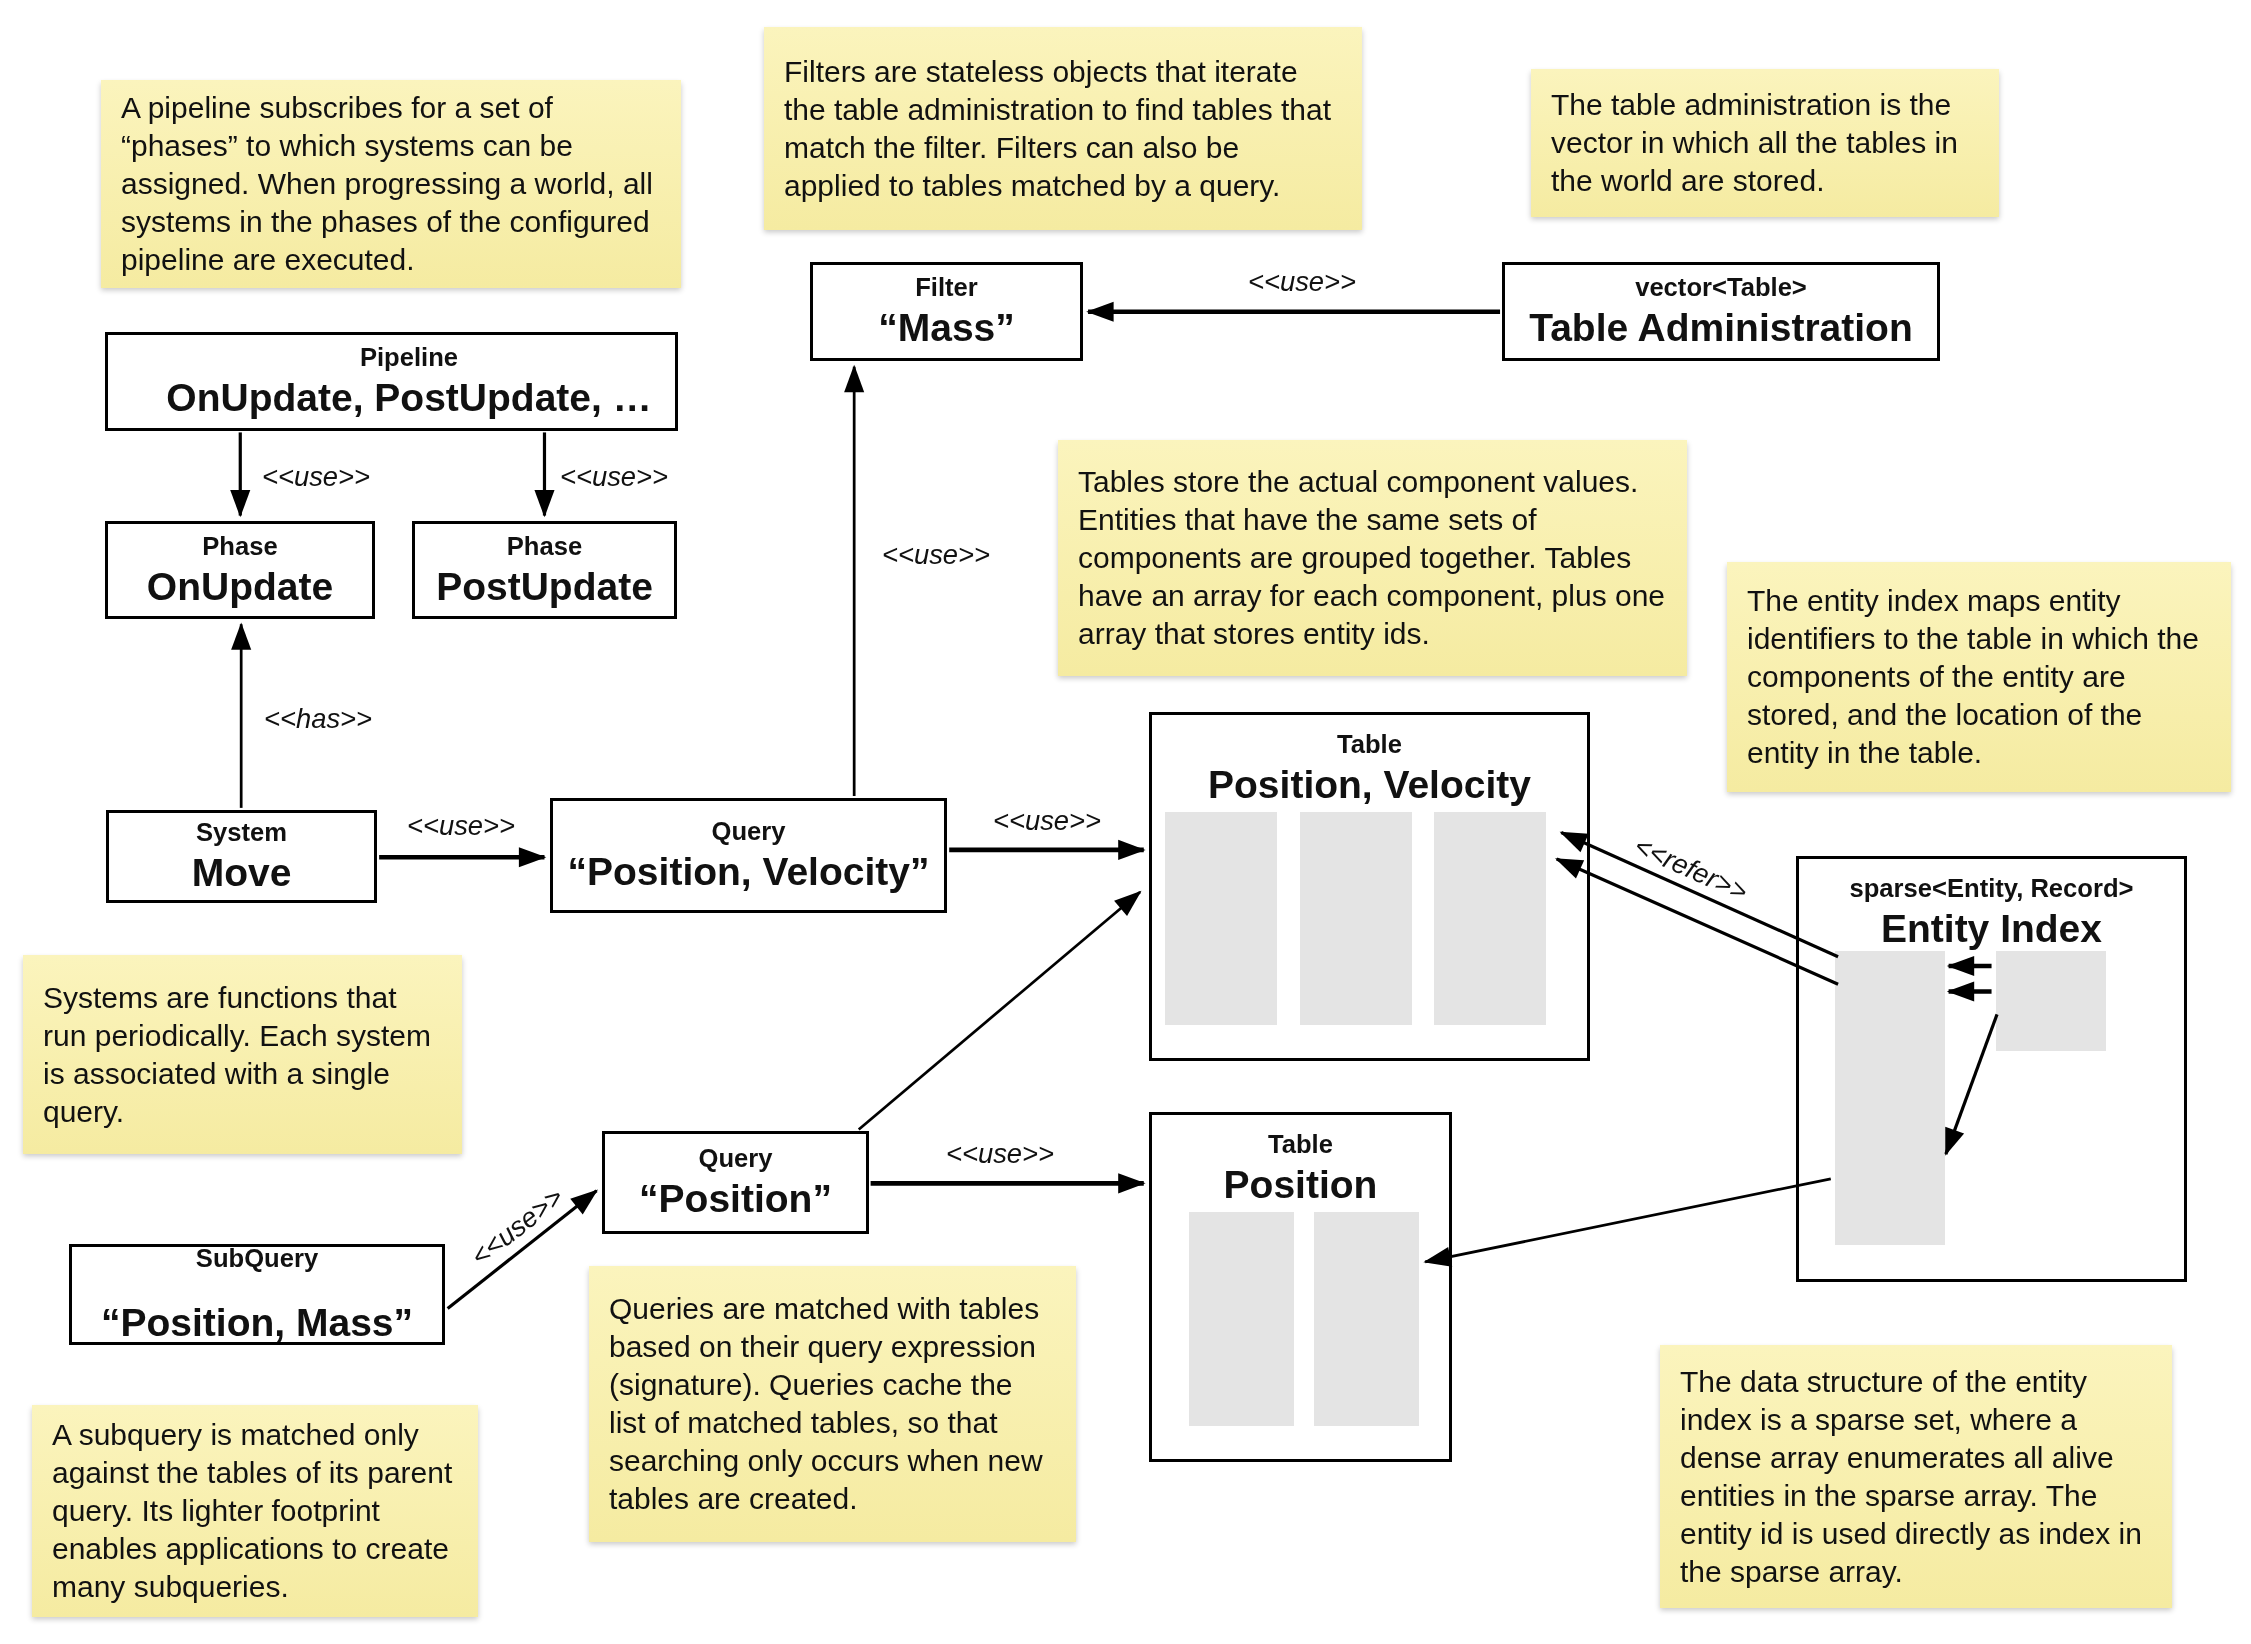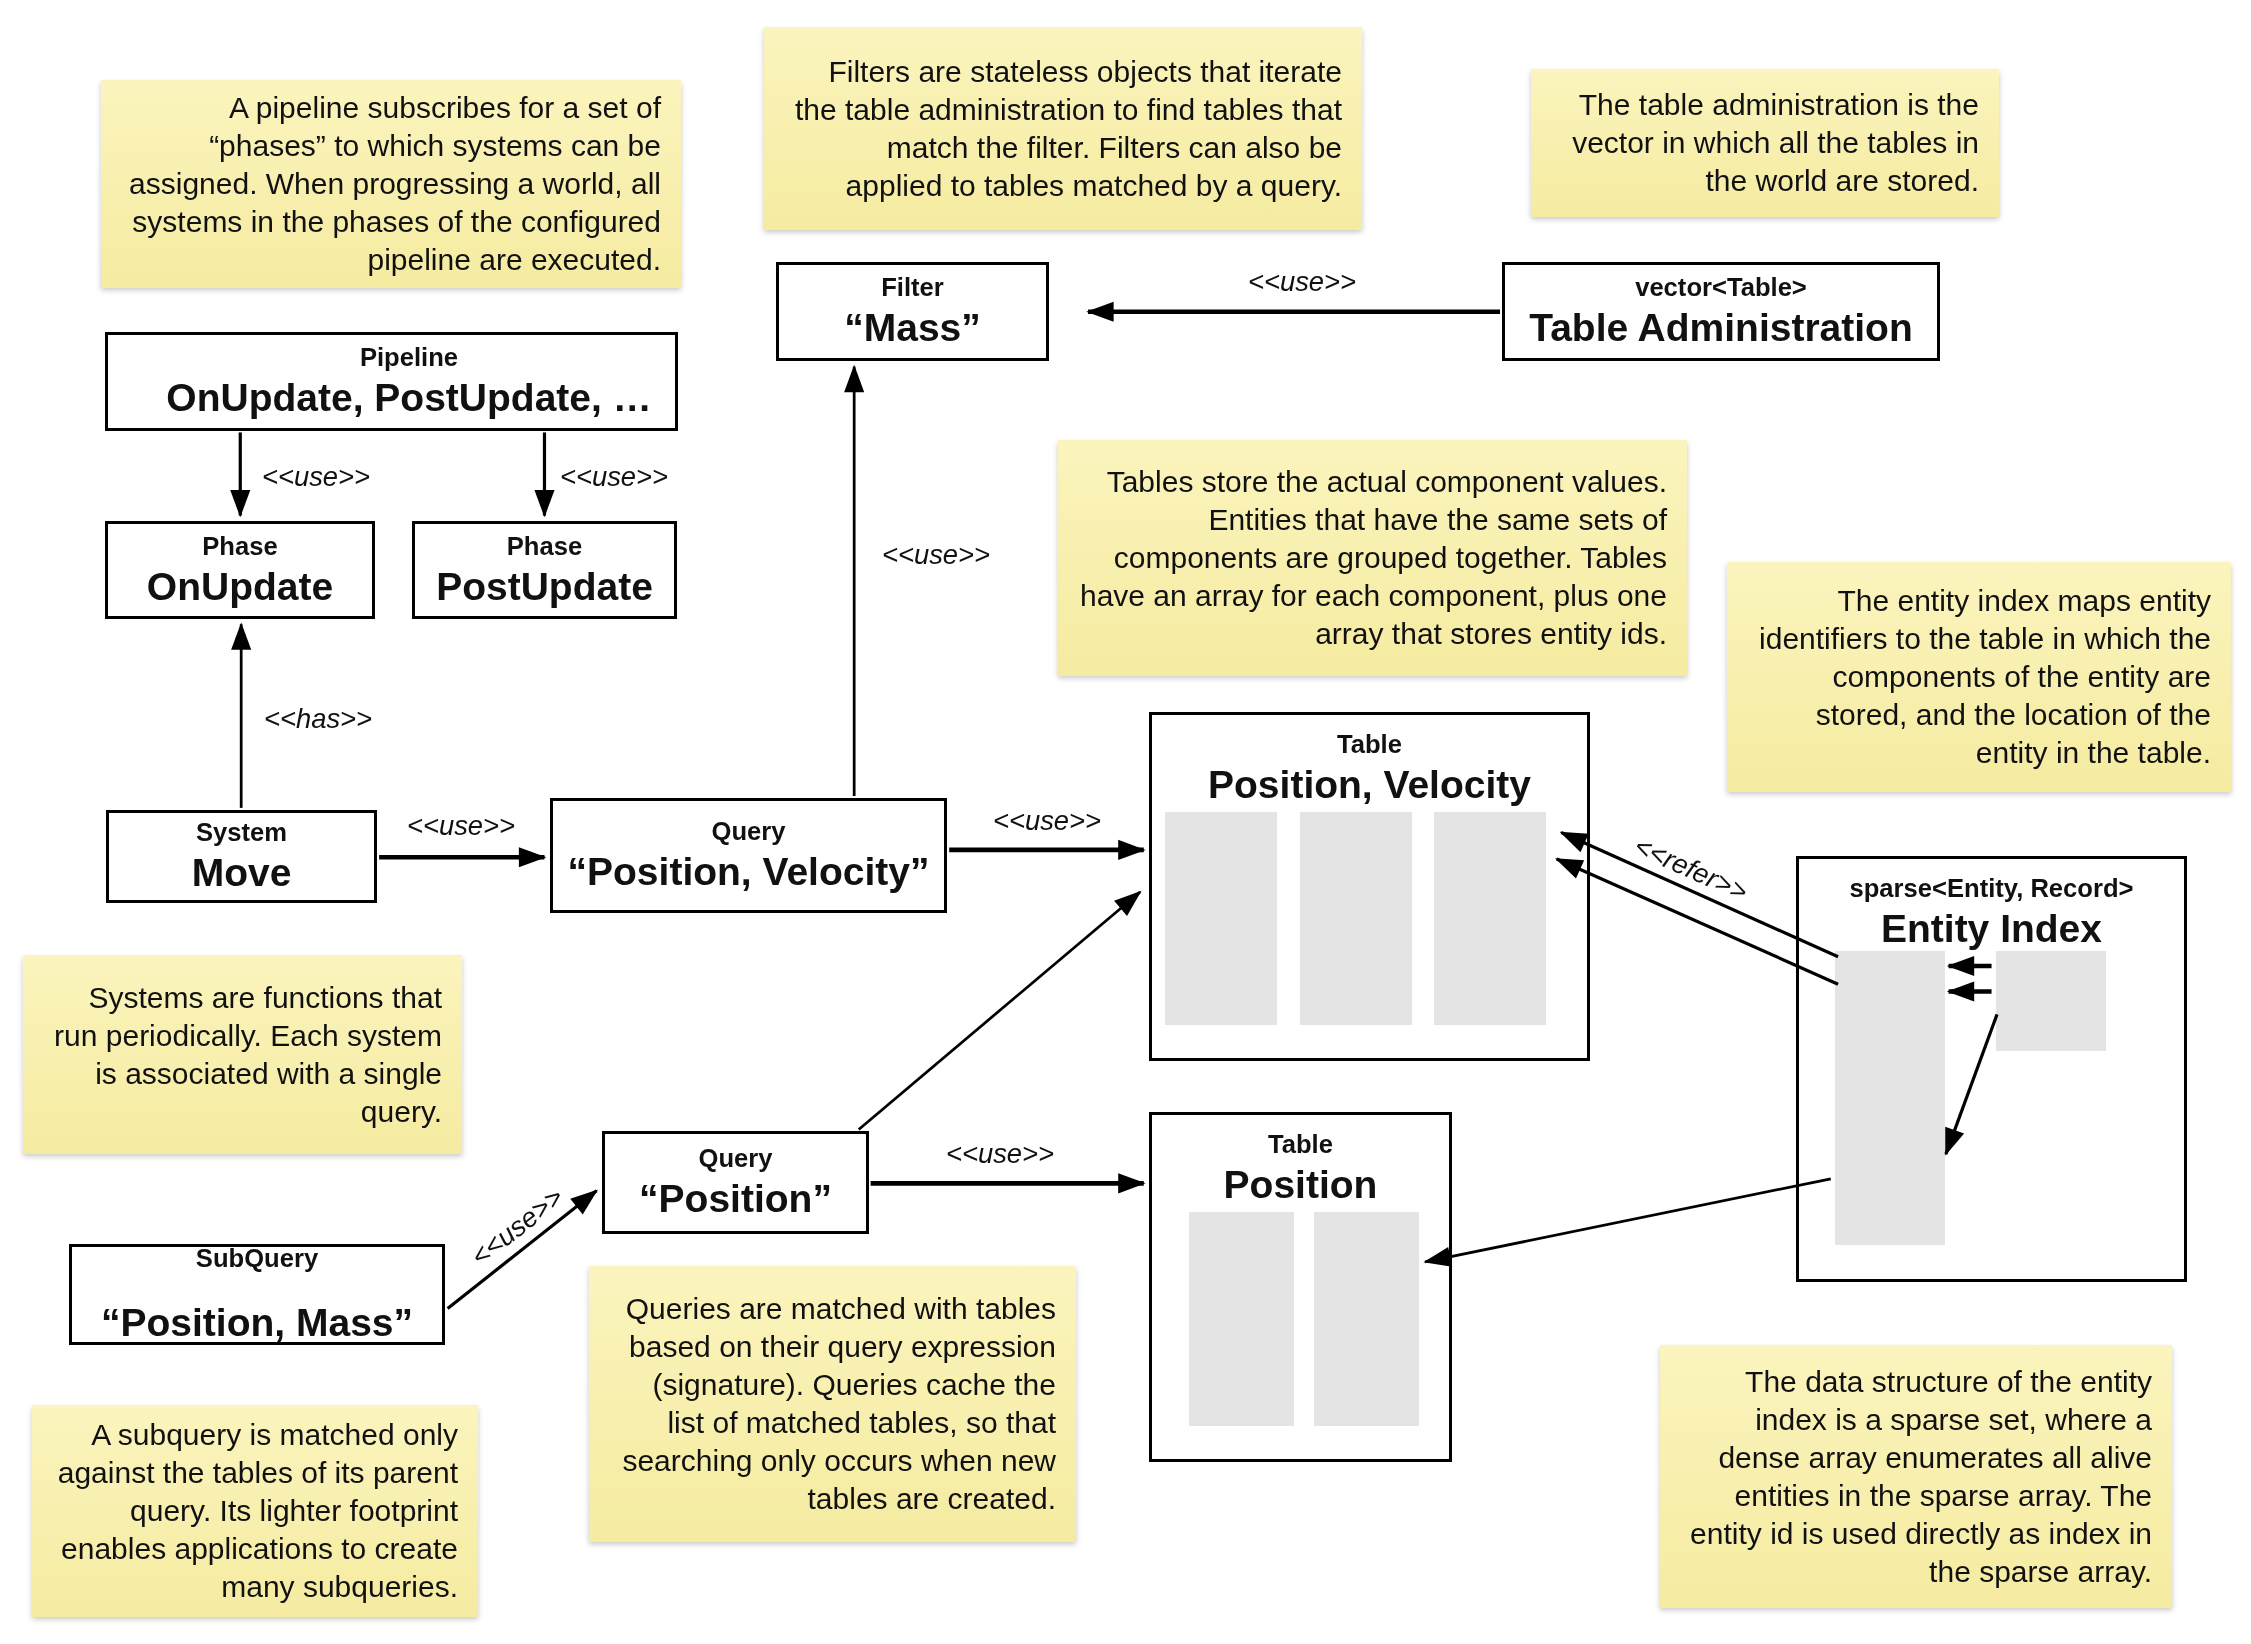--- a/index.html
+++ b/index.html
@@ -19,21 +19,21 @@
     font-family:"Liberation Sans", sans-serif;
     color:var(--text);
     overflow:hidden;
   }
   .note{
     position:absolute;
     box-sizing:border-box;
     background:linear-gradient(180deg,var(--note_fill_top),var(--note_fill_bottom));
     box-shadow:0 2.7px 5.5px rgba(0,0,0,0.22);
     display:flex;align-items:center;justify-content:center;
-    text-align:right;
+    text-align:left;
     font-size:30px;line-height:38px;
     padding:12.8px 20px;
   }
   .node{
     position:absolute;
     box-sizing:border-box;
     background:var(--node_fill);
     border:3.7px solid var(--node_border);
     display:flex;flex-direction:column;
     align-items:center;justify-content:center;
@@ -81,21 +81,21 @@
   <div class="node" style="left:105px;top:521px;width:270px;height:98px;">
     <div class="kind">Phase</div>
     <div class="name">OnUpdate</div>
   </div>
 
   <div class="node" style="left:412px;top:521px;width:265px;height:98px;">
     <div class="kind">Phase</div>
     <div class="name">PostUpdate</div>
   </div>
 
-  <div class="node" style="left:776px;top:262px;width:273px;height:99px;">
+  <div class="node" style="left:810px;top:262px;width:273px;height:99px;">
     <div class="kind">Filter</div>
     <div class="name">“Mass”</div>
   </div>
 
   <div class="node" style="left:1502px;top:262px;width:438px;height:99px;">
     <div class="kind">vector&lt;Table&gt;</div>
     <div class="name">Table Administration</div>
   </div>
 
   <div class="node" style="left:106px;top:810px;width:271px;height:93px;">

